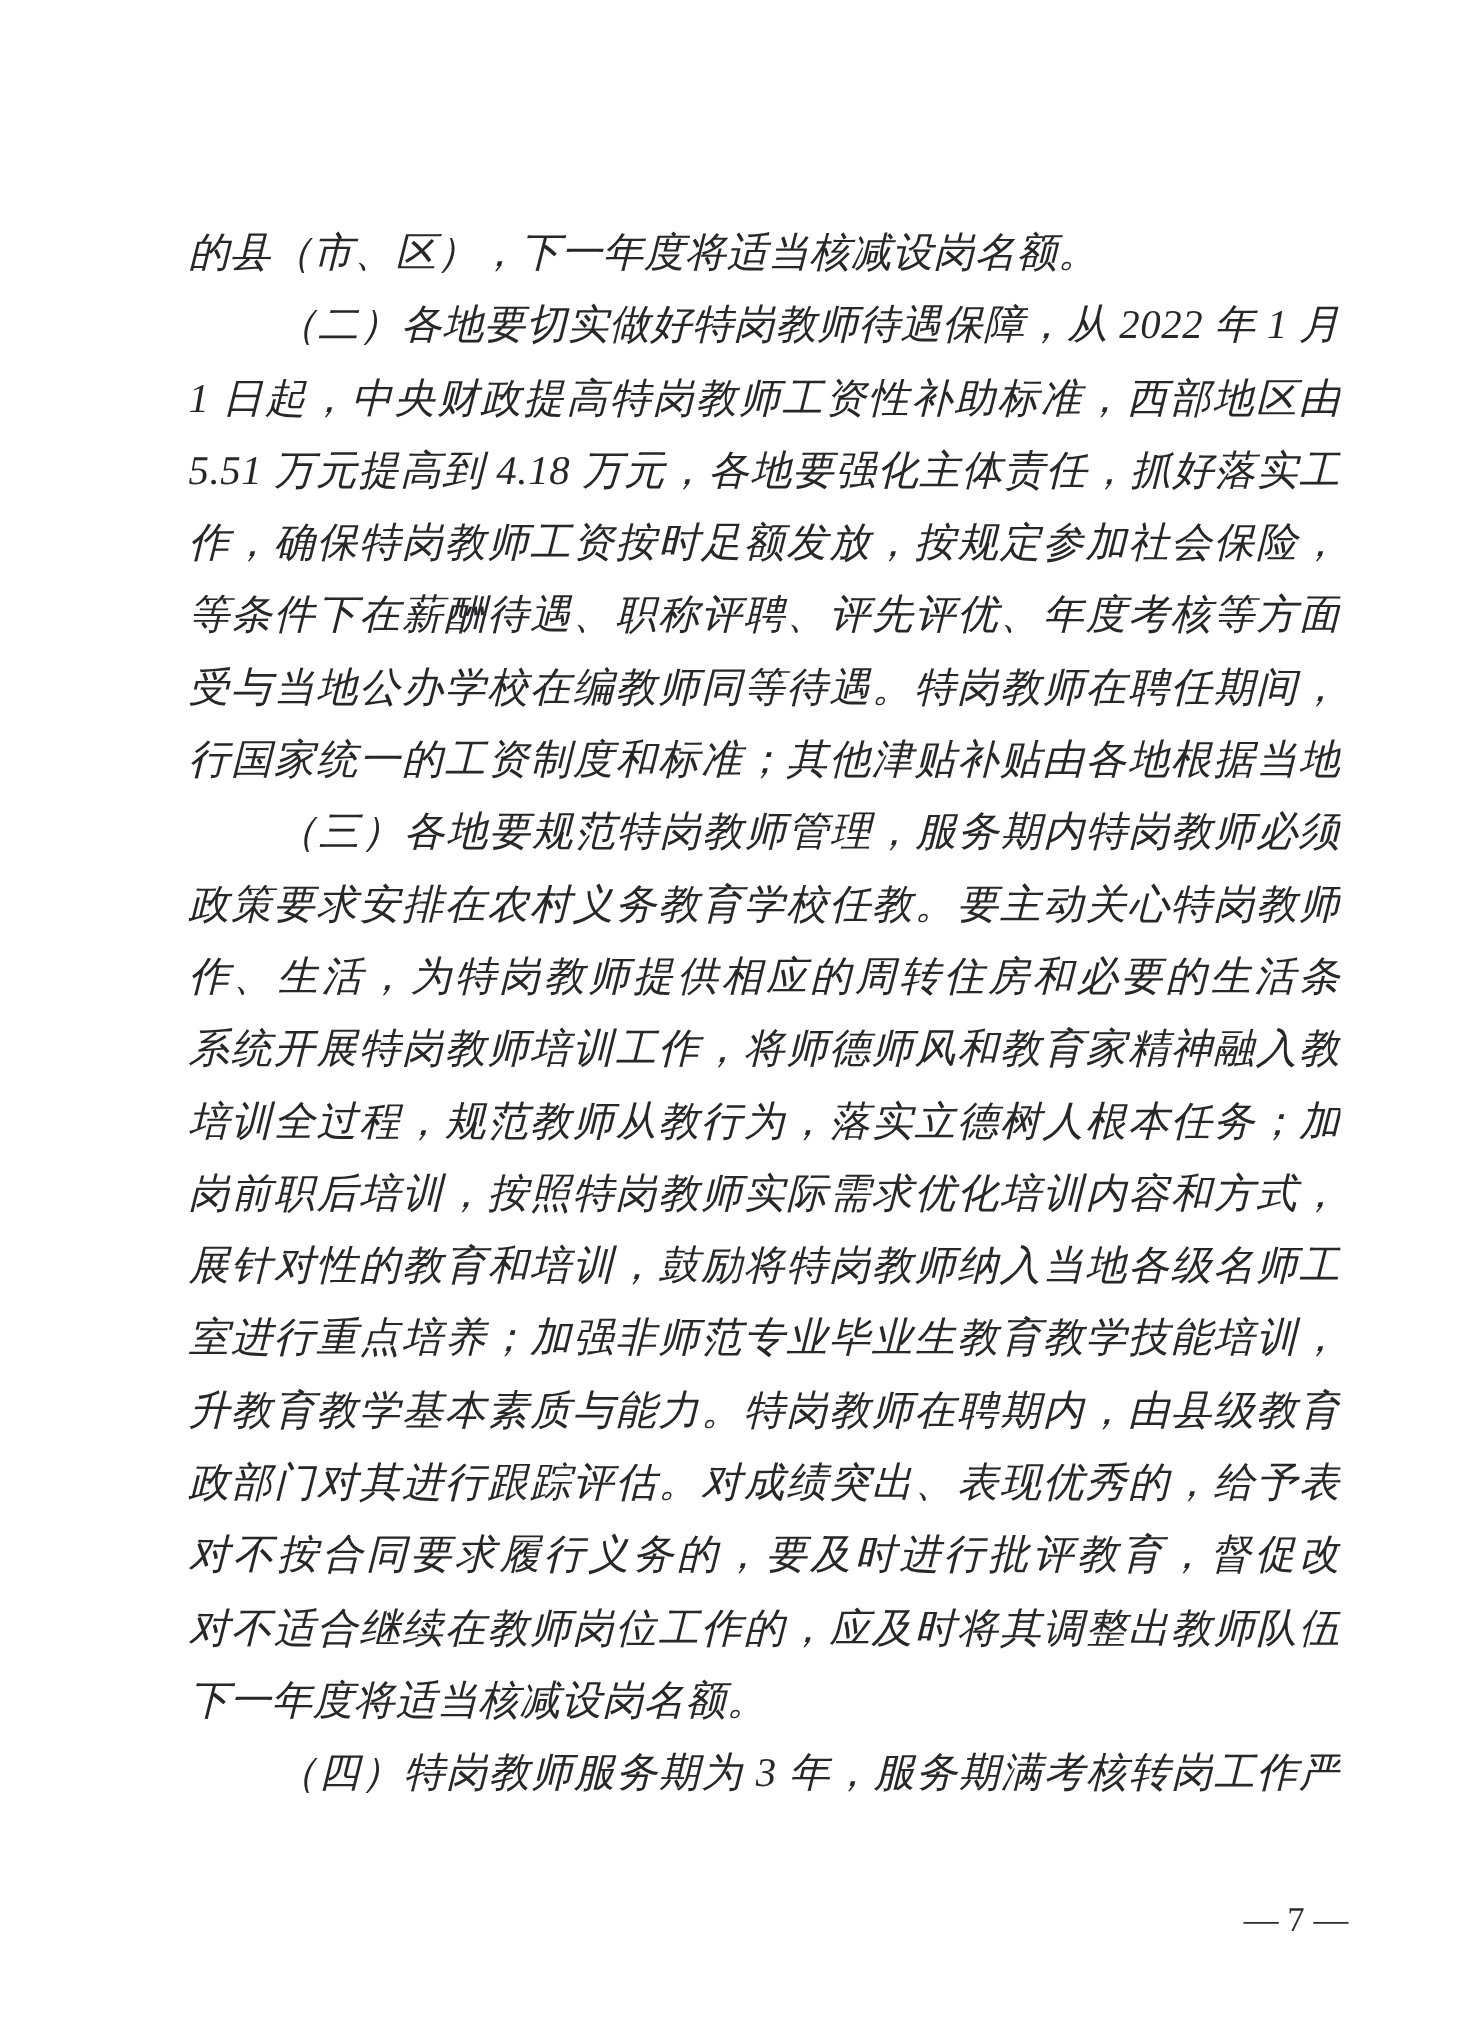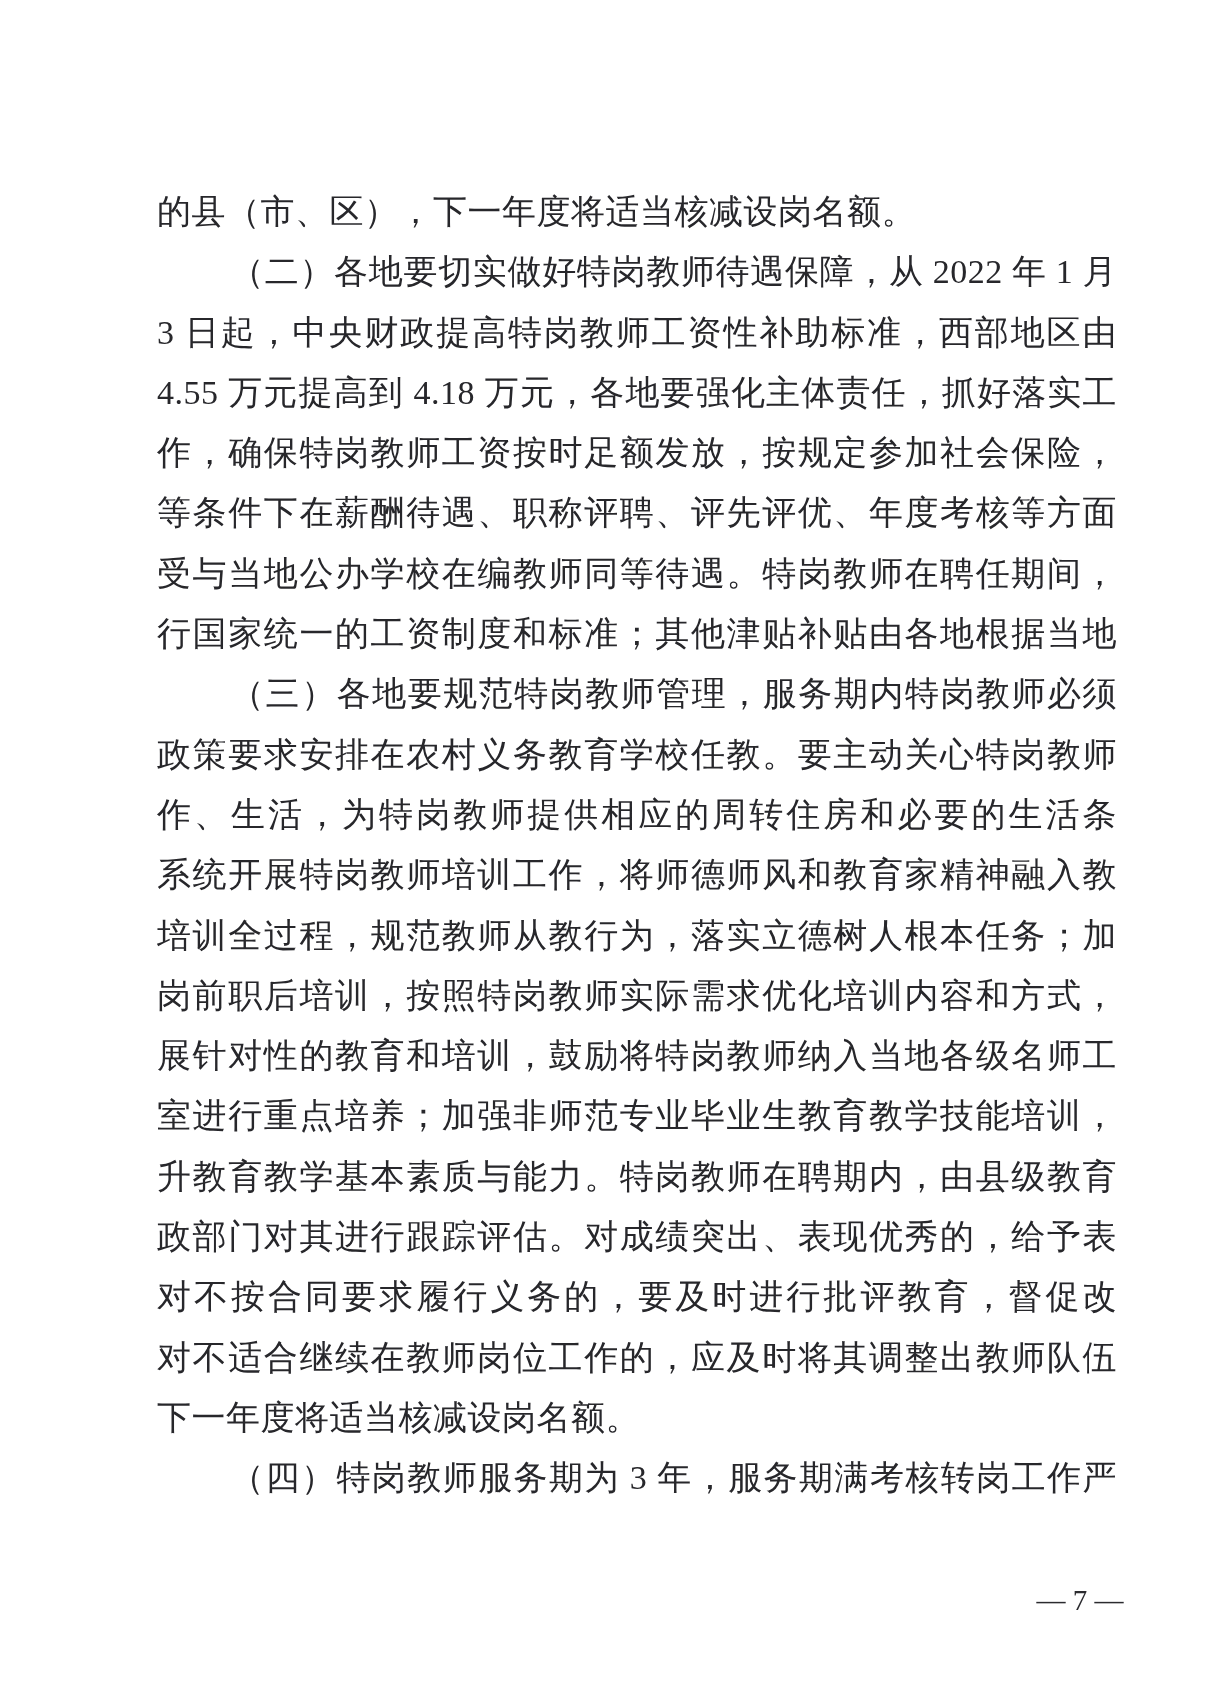--- a/index.html
+++ b/index.html
@@ -27,20 +27,21 @@
     width: 960px;
   }
   .ln {
     height: 60.3px;
     line-height: 60.3px;
     font-size: 34px;
     letter-spacing: 0.5px;
     text-align: justify;
     text-align-last: justify;
     overflow: hidden;
+    font-style: italic;
   }
   .ln.end {
     text-align: left;
     text-align-last: left;
   }
   .ln.indent {
     text-indent: 2.15em;
   }
   .page-number {
     position: absolute;
@@ -56,22 +57,22 @@
   }
 </style>
 </head>
 <body>
 
 <div class="page">
 
   <div class="textblock">
     <div class="ln end">的县（市、区），下一年度将适当核减设岗名额。</div>
     <div class="ln indent">（二）各地要切实做好特岗教师待遇保障，从 2022 年 1 月</div>
-    <div class="ln">3 日起，中央财政提高特岗教师工资性补助标准，西部地区由</div>
-    <div class="ln">4.55 万元提高到 4.18 万元，各地要强化主体责任，抓好落实工</div>
+    <div class="ln">1 日起，中央财政提高特岗教师工资性补助标准，西部地区由</div>
+    <div class="ln">5.51 万元提高到 4.18 万元，各地要强化主体责任，抓好落实工</div>
     <div class="ln">作，确保特岗教师工资按时足额发放，按规定参加社会保险，同</div>
     <div class="ln">等条件下在薪酬待遇、职称评聘、评先评优、年度考核等方面享</div>
     <div class="ln">受与当地公办学校在编教师同等待遇。特岗教师在聘任期间，执</div>
     <div class="ln">行国家统一的工资制度和标准；其他津贴补贴由各地根据当地同</div>
     <div class="ln indent">（三）各地要规范特岗教师管理，服务期内特岗教师必须按</div>
     <div class="ln">政策要求安排在农村义务教育学校任教。要主动关心特岗教师工</div>
     <div class="ln">作、生活，为特岗教师提供相应的周转住房和必要的生活条件。</div>
     <div class="ln">系统开展特岗教师培训工作，将师德师风和教育家精神融入教师</div>
     <div class="ln">培训全过程，规范教师从教行为，落实立德树人根本任务；加强</div>
     <div class="ln">岗前职后培训，按照特岗教师实际需求优化培训内容和方式，开</div>

